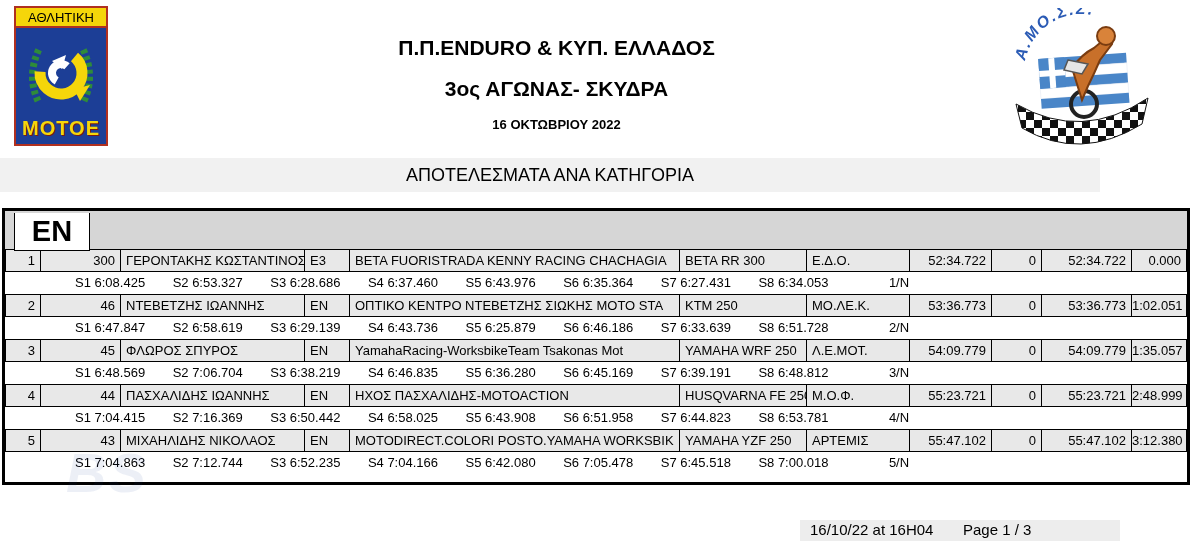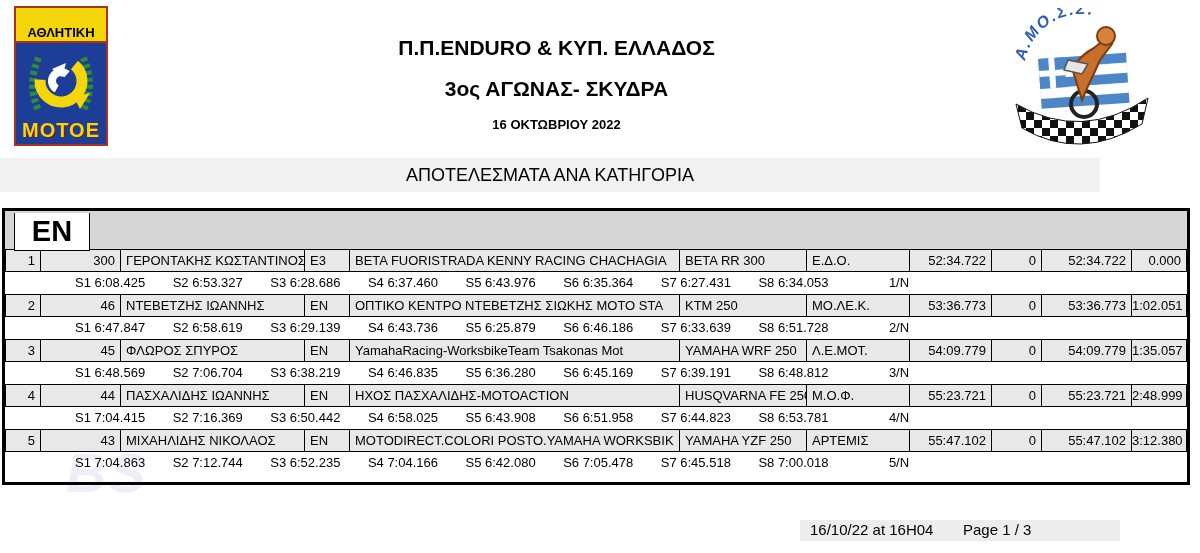--- a/index.html
+++ b/index.html
@@ -3,22 +3,22 @@
 <meta charset="utf-8">
 <style>
   * { margin:0; padding:0; box-sizing:border-box; }
   html,body { width:1200px; height:553px; background:#fff; overflow:hidden;
     font-family:"Liberation Sans", sans-serif; color:#000; }
   .page { position:relative; width:1200px; height:553px; background:#fff; }
 
   
   .logo-left { position:absolute; left:14px; top:6px; width:94px; height:140px;
     border:2px solid #b03020; display:flex; flex-direction:column; background:#1c3e96; }
-  .logo-left .band-top { background:#f5d60a; color:#000; font-weight:bold; font-size:13px;
-    text-align:center; padding:17px 0 1px; border-bottom:2px solid #b03020; }
+  .logo-left .band-top { background:#f5d60a; color:#000; font-weight:normal; font-size:13px;
+    text-align:center; padding:2px 0 1px; border-bottom:2px solid #b03020; }
   .logo-left .mid { flex:1; display:flex; align-items:center; justify-content:center; }
   .logo-left .band-bottom { color:#f5d60a; font-weight:bold; font-size:20px; text-align:center;
     letter-spacing:1px; padding:0 0 4px; text-shadow:1px 1px 0 #7a1a10; }
 
   .titles { position:absolute; left:4px; top:36px; width:1105px; text-align:center; }
   .title-1 { font-size:21px; font-weight:bold; }
   .title-2 { font-size:21px; font-weight:bold; margin-top:17px; }
   .title-date { font-size:13px; font-weight:bold; margin-top:16px; }
 
   .logo-right { position:absolute; left:1002px; top:8px; width:160px; height:148px; }

